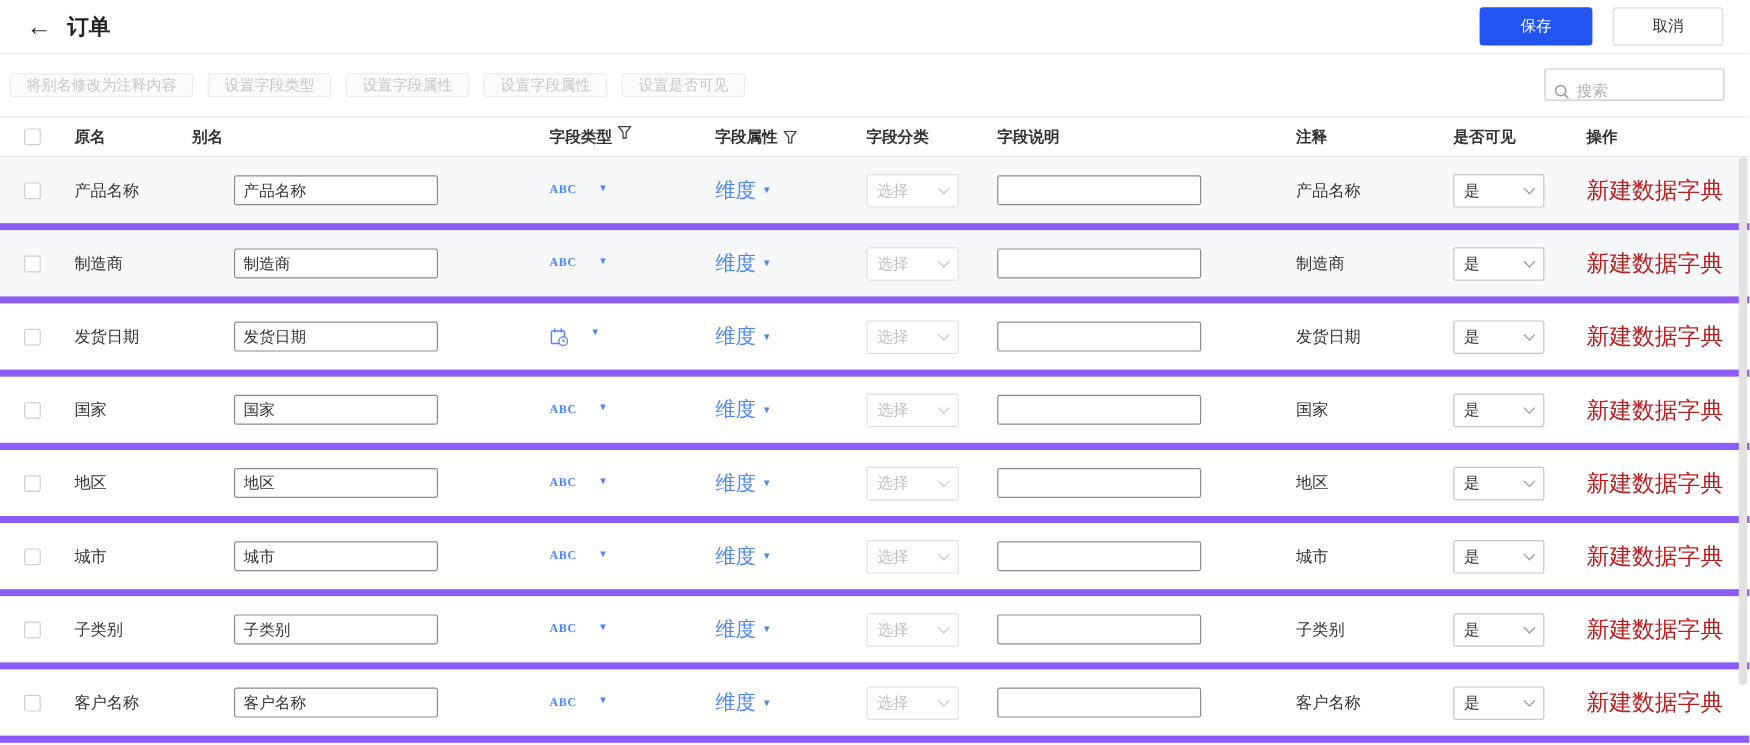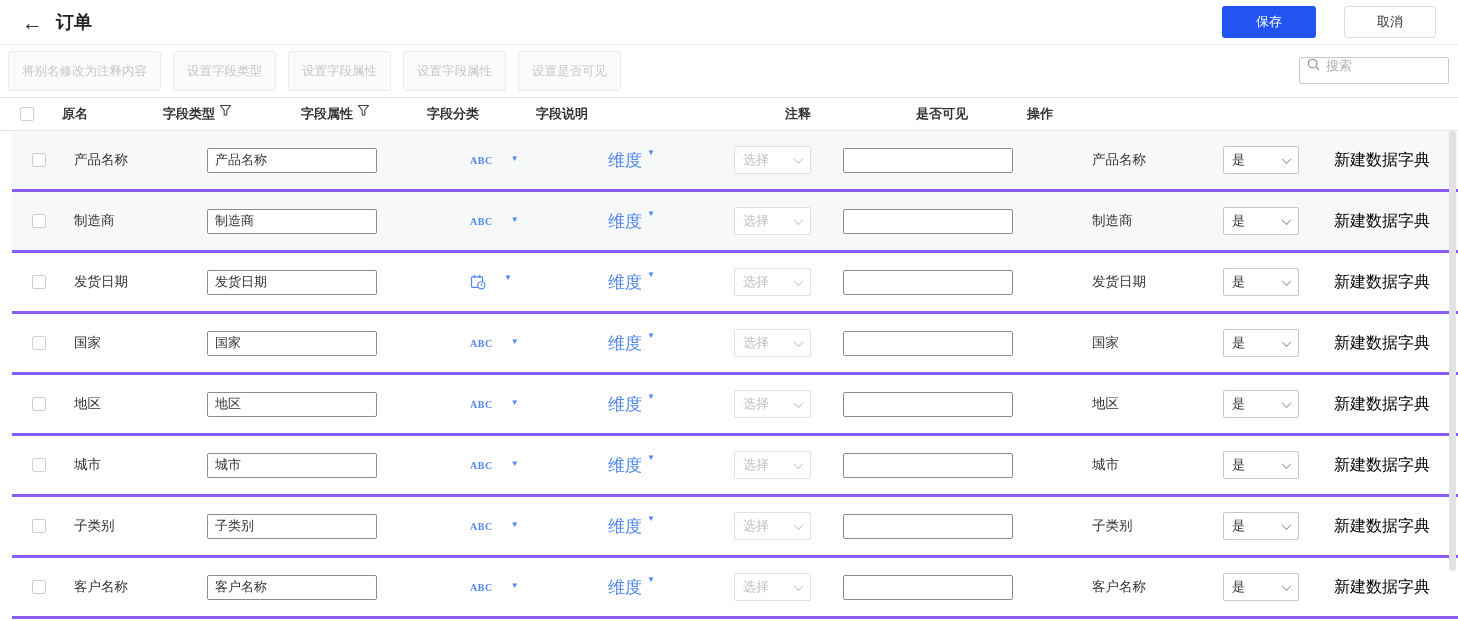--- a/index.html
+++ b/index.html
@@ -5,48 +5,48 @@
   * { box-sizing: border-box; margin: 0; padding: 0; }
   html,body { width:1458px; height:621px; overflow:hidden; background:#fff;
     font-family:"Liberation Sans", sans-serif; color:#333; }
   .page { position:relative; width:1458px; height:621px; background:#fff; }
 
   
   .titlebar { height:45px; display:flex; align-items:center; padding:0 22px;
     border-bottom:1px solid #ededed; }
   .back { font-size:21px; font-weight:bold; color:#333; margin-right:13px; cursor:pointer; line-height:1; }
   .title { font-size:18px; font-weight:bold; color:#222;font-family:Liberation Mono, monospace; }
-  .titlebar-actions { margin-left:auto; display:flex; gap:28px; }
+  .titlebar-actions { margin-left:auto; display:flex; gap:17px; }
   .btn-save { width:94px; height:32px; background:#2254f2; color:#fff; border:none;
     border-radius:3px; font-size:13px; cursor:pointer; font-family:inherit; }
   .btn-cancel { width:92px; height:32px; background:#fff; color:#333; border:1px solid #dcdcdc;
     border-radius:3px; font-size:13px; cursor:pointer; font-family:inherit; }
 
   
   .toolbar { height:52px; display:flex; align-items:center; gap:12px; padding-left:8px; position:relative; }
-  .tbtn { height:40px; padding:0 13px; background:#fbfbfb; border:1px solid #ebebeb; border-radius:3px;
+  .tbtn { height:20px; padding:0 13px; background:#fbfbfb; border:1px solid #ebebeb; border-radius:3px;
     color:#c7c7c7; font-size:12.5px; cursor:default; font-family:inherit; white-space:nowrap; }
-  .searchbox { position:absolute; right:9px; top:12px; width:150px; height:27px;
-    border:1px solid #c9c9c9; border-radius:2px; display:flex; align-items:flex-start; padding:0 7px; background:#fff; }
+  .searchbox { position:absolute; right:21px; top:12px; width:150px; height:27px;
+    border:1px solid #c9c9c9; border-radius:2px; display:flex; align-items:flex-end; padding:0 7px; background:#fff; }
   .searchbox svg { flex:0 0 auto; }
   .searchbox input { border:none; outline:none; width:110px; margin-left:6px; font-size:13px;
     font-family:inherit; color:#333; background:transparent; }
   .searchbox input::placeholder { color:#b0b0b0; }
 
   
   .thead { height:34px; display:flex; align-items:center; border-top:1px solid #e4e4e4;
     border-bottom:1px solid #e4e4e4; font-weight:bold; font-size:13px; color:#333; background:#fff; }
-  .trow { height:61px; display:flex; align-items:center; border-bottom:3px solid #8b5cf6; background:#fff;margin-left:12px; }
+  .trow { height:61px; display:flex; align-items:center; border-bottom:6px solid #8b5cf6; background:#fff; }
   .trow.gray { background:#f7f8f9; }
 
   .c-check    { flex:0 0 62px;  padding-left:20px; }
   .c-original { flex:0 0 98px; }
   .c-alias    { flex:0 0 295px; padding-left:35px; }
   .c-type     { flex:0 0 133px; padding-left:3px; display:flex; align-items:flex-start; }
-  .c-attr     { flex:0 0 130px; padding-left:8px; display:flex; align-items:flex-start; }
+  .c-attr     { flex:0 0 130px; padding-left:8px; display:flex; align-items:center; }
   .c-category { flex:0 0 110px; padding-left:4px; }
   .c-desc     { flex:0 0 252px; padding-left:3px; }
   .c-comment  { flex:0 0 130px; }
   .c-visible  { flex:0 0 112px; padding-left:1px; }
   .c-action   { flex:1 1 auto; }
   .thead .c-alias { padding-left:0; }
 
   .cell-text { font-size:13.5px; color:#333; }
   .checkbox { display:block; width:14px; height:14px; border:1px solid #cfcfcf; border-radius:2px;
     background:#fff; cursor:pointer; }
@@ -62,21 +62,21 @@
   .date-icon { display:inline-flex; align-items:center; }
 
   .fake-select { height:28px; border-radius:2px; display:flex; align-items:center;
     justify-content:space-between; padding:0 8px; background:#fff; font-size:13px; cursor:pointer; }
   .sel-category { width:77px; border:1px solid #e0e0e0; color:#c0c0c0; cursor:default; }
   .sel-visible  { width:76px; border:1px solid #c6c6c6; color:#333; }
   .chev { width:7px; height:7px; border-right:1.4px solid #c8c8c8; border-bottom:1.4px solid #c8c8c8;
     transform:rotate(45deg) translate(-1px,-1px); }
   .sel-visible .chev { border-color:#999; }
 
-  .link { font-size:16px; color:#000000; cursor:pointer; text-decoration:none; }
+  .link { font-size:19px; color:#b91c1c; cursor:pointer; text-decoration:none; }
 
   .filter-icon { margin-left:5px; cursor:pointer; display:inline-block; vertical-align:-1px; }
 
   .scrollbar-thumb { position:absolute; right:2px; top:131px; width:7px; height:440px;
     background:#e2e2e2; border-radius:4px; }
 </style>
 </head>
 <body>
 
 <div class="page">
@@ -103,20 +103,21 @@
       </svg>
       <input type="text" placeholder="搜索" style="">
     </div>
   </div>
 
   <div class="thead">
     <div class="c-check">
         <span class="checkbox"></span>
       </div>
     <div class="c-original">原名</div>
+    <div class="c-alias">别名</div>
     <div class="c-type">
       <span>字段类型</span>
       <svg class="filter-icon" width="11" height="11" viewBox="0 0 11 11">
         <path d="M0.5 0.5 H10.5 L6.8 5.2 V10 L4.2 10 V5.2 Z" fill="none" stroke="#444" stroke-width="1.1"></path>
       </svg>
     </div>
     <div class="c-attr">
       <span>字段属性</span>
       <svg class="filter-icon" width="11" height="11" viewBox="0 0 11 11">
         <path d="M0.5 0.5 H10.5 L6.8 5.2 V10 L4.2 10 V5.2 Z" fill="none" stroke="#444" stroke-width="1.1"></path>

